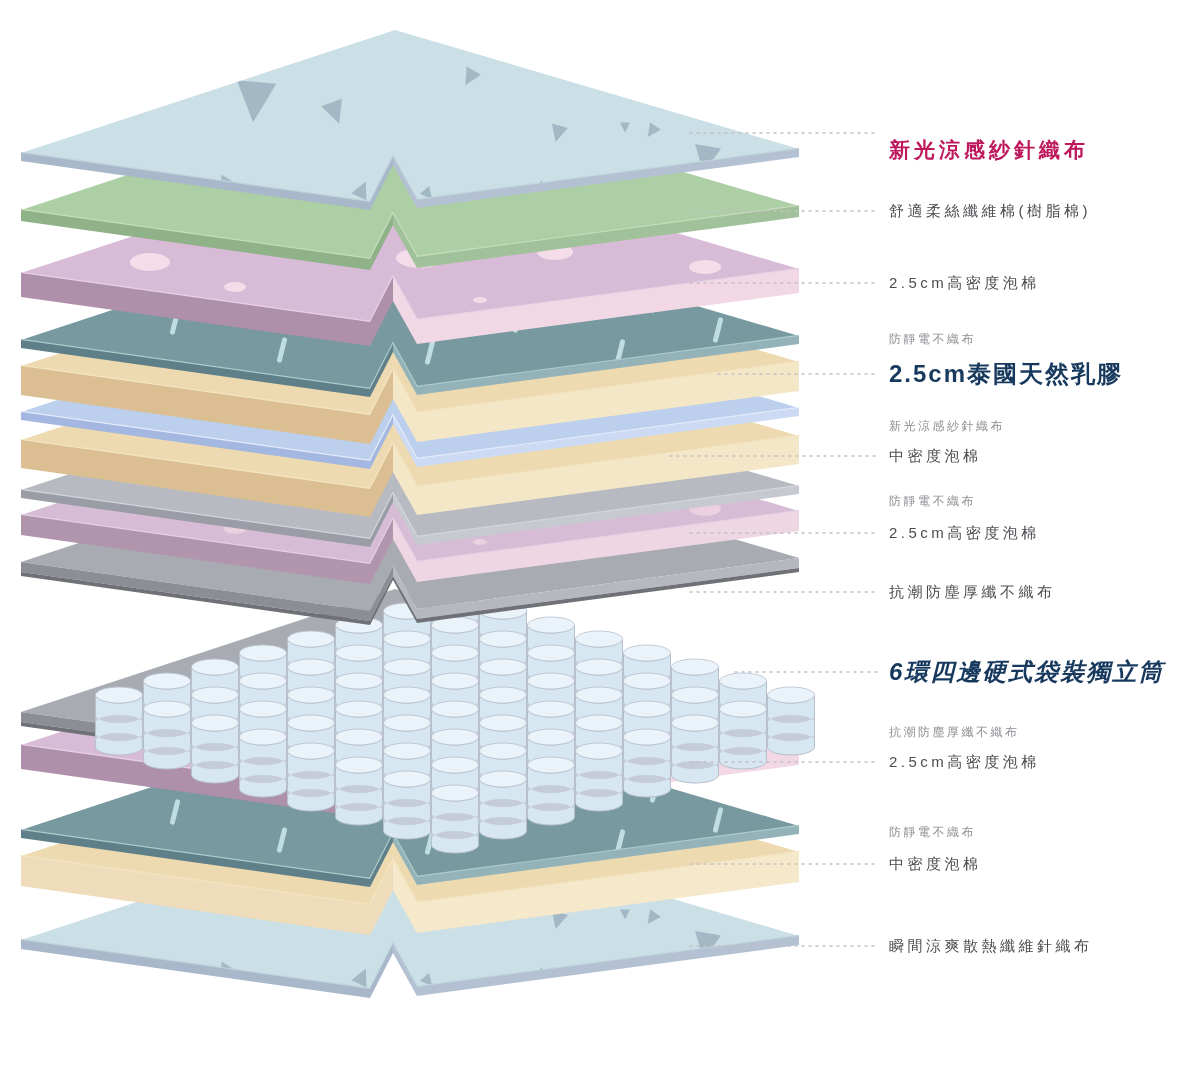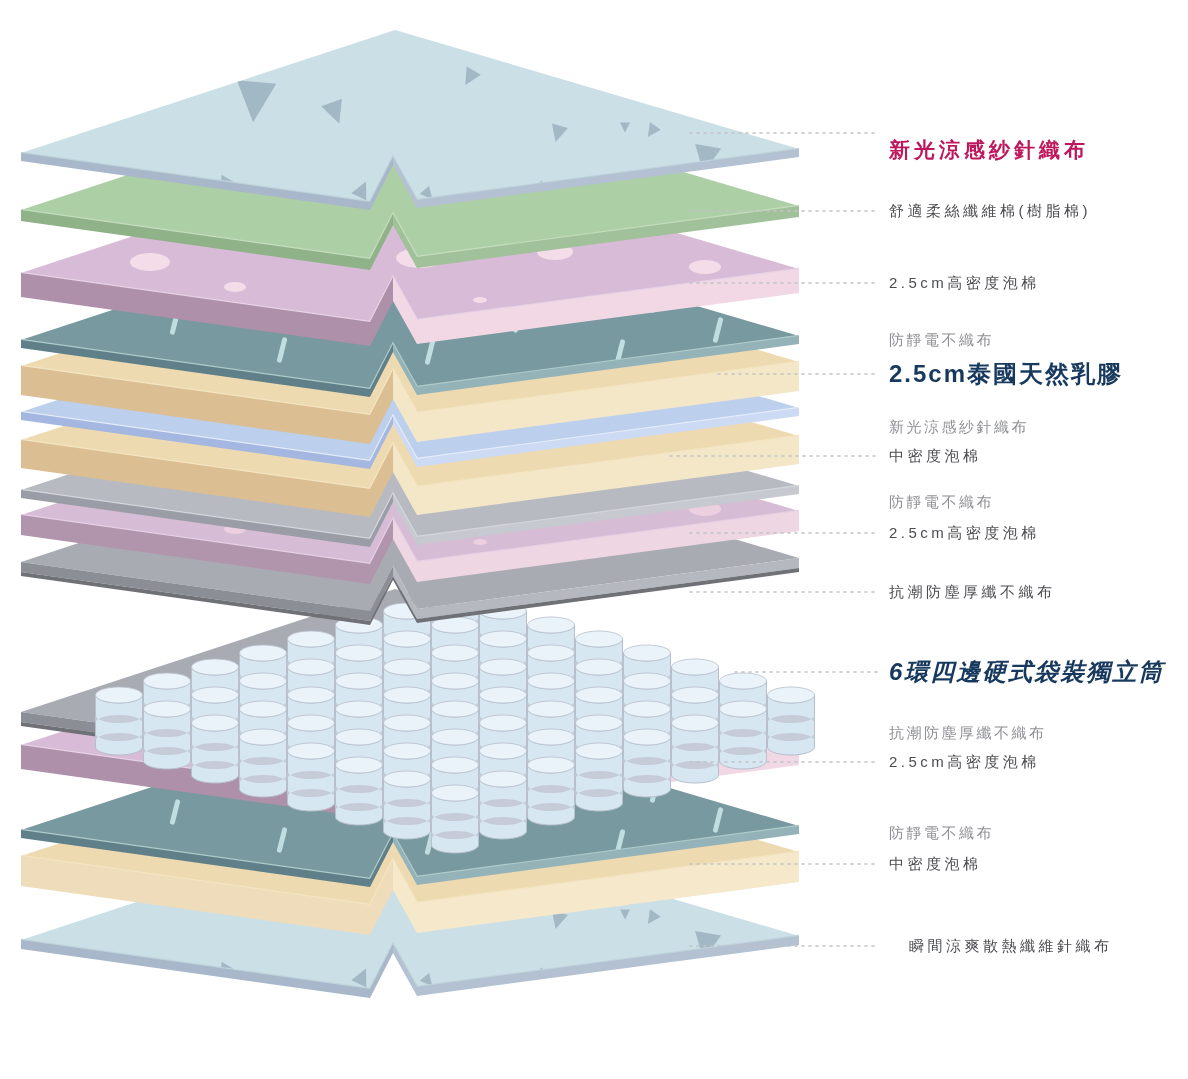--- a/index.html
+++ b/index.html
@@ -14,21 +14,21 @@
   .label{
     position:absolute;
     left:889px;
     transform:translateY(-50%);
     white-space:nowrap;
     line-height:1.15;
   }
   .label.h1{font-size:21px;font-weight:700;letter-spacing:4px;}
   .label.h2{font-size:24px;font-weight:700;letter-spacing:2px;}
   .label.body{font-size:15px;font-weight:500;letter-spacing:3.5px;}
-  .label.sub{font-size:15px;font-weight:400;letter-spacing:2.5px;}
+  .label.sub{font-size:12px;font-weight:400;letter-spacing:2.5px;}
 </style>
 </head>
 <body>
 
 <div class="stage">
   <svg class="diagram-svg" id="diagram" width="1188" height="1079" viewBox="0 0 1188 1079">
       <g>
         <polygon points="21,940 395,817 799,936 417,987 393,944 370,989" fill="#CBDFE6"></polygon>
         <clipPath id="clip14">
           <polygon points="21,940 395,817 799,936 417,987 393,944 370,989"></polygon>
@@ -537,15 +537,15 @@
       <div class="label sub" style="top: 427px; color: rgb(143, 144, 149);">新光涼感紗針織布</div>
       <div class="label body" style="top: 456px; color: rgb(76, 77, 81);">中密度泡棉</div>
       <div class="label sub" style="top: 502px; color: rgb(143, 144, 149);">防靜電不織布</div>
       <div class="label body" style="top: 533px; color: rgb(76, 77, 81);">2.5cm高密度泡棉</div>
       <div class="label body" style="top: 592px; color: rgb(76, 77, 81);">抗潮防塵厚纖不織布</div>
       <div class="label h2" style="top: 672px; color: rgb(23, 57, 94); font-style: italic;">6環四邊硬式袋裝獨立筒</div>
       <div class="label sub" style="top: 733px; color: rgb(143, 144, 149);">抗潮防塵厚纖不織布</div>
       <div class="label body" style="top: 762px; color: rgb(76, 77, 81);">2.5cm高密度泡棉</div>
       <div class="label sub" style="top: 833px; color: rgb(143, 144, 149);">防靜電不織布</div>
       <div class="label body" style="top: 864px; color: rgb(76, 77, 81);">中密度泡棉</div>
-      <div class="label body" style="top: 946px; color: rgb(76, 77, 81); margin-left: 20px;">瞬間涼爽散熱纖維針織布</div>
+      <div class="label body" style="top: 946px; color: rgb(76, 77, 81);">瞬間涼爽散熱纖維針織布</div>
     </div>
 </div>
 
 </body></html>

